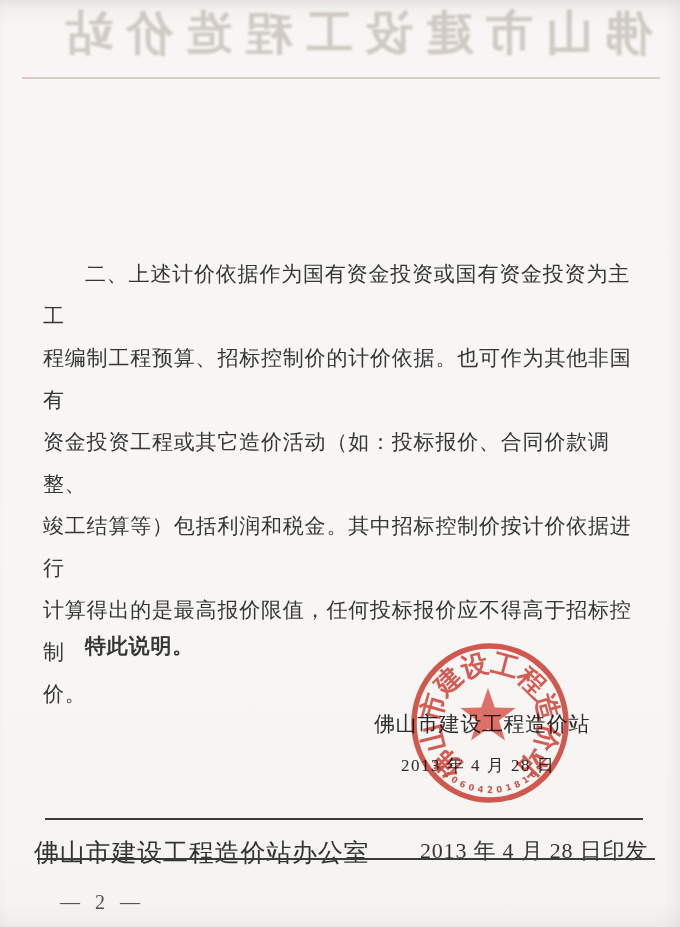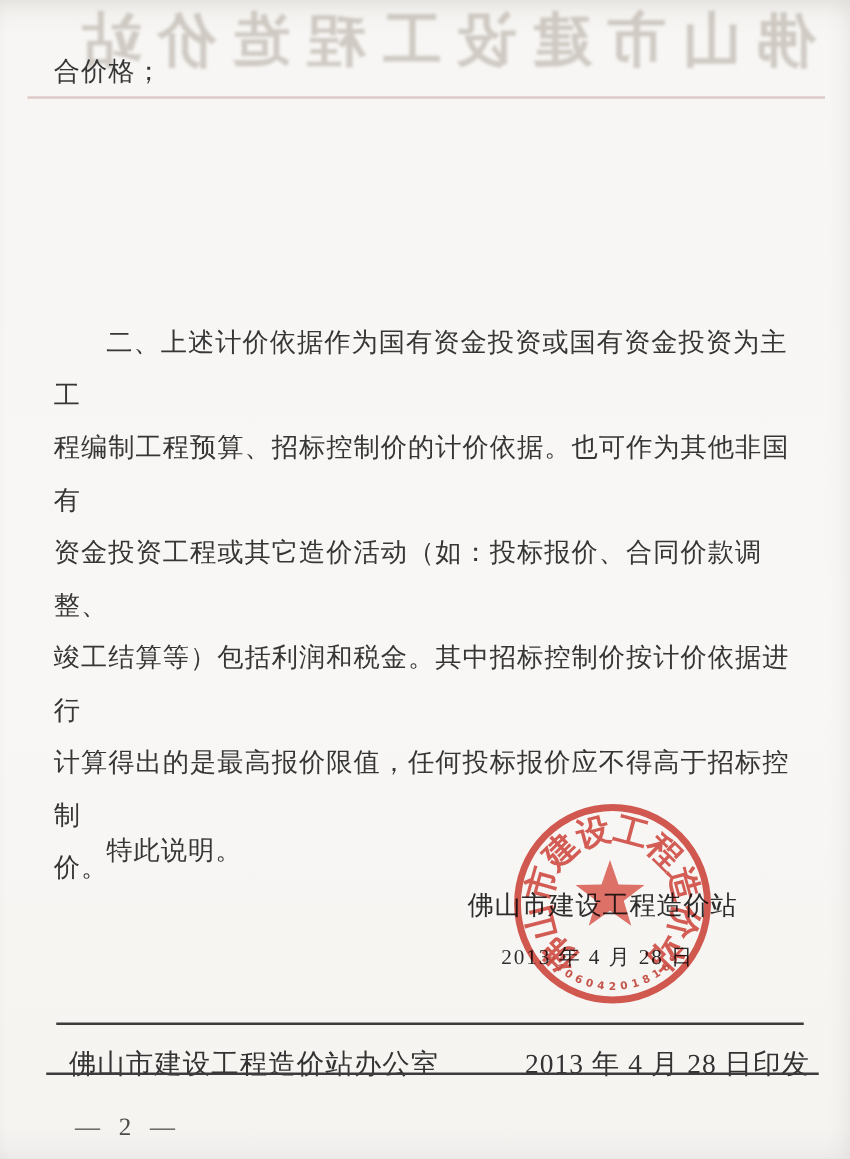--- a/index.html
+++ b/index.html
@@ -33,21 +33,21 @@
     position:absolute;left:43px;width:604px;
     font-size:21px;line-height:42px;letter-spacing:0.8px;
     white-space:pre-line;
     color:#363636;
   }
   .indent{text-indent:42px;}
   .p-cont{top:36px;}
   .p-fee{top:85px;}
   .p-two{top:253px;}
   .p-three{top:500px;}
-  .p-close{top:659px;}
+  .p-close{top:625px;font-weight:bold;}
   
   .sig-org{
     position:absolute;left:374px;top:710px;
     font-size:21px;letter-spacing:0.6px;line-height:28px;color:#2d2d2d;z-index:2;
   }
   .sig-date{
     position:absolute;left:401px;top:752px;
     font-size:17px;letter-spacing:1.5px;line-height:28px;color:#2d2d2d;z-index:2;
   }
   
@@ -65,38 +65,37 @@
   }
   .seal-code-char{
     font-size:8.5px;fill:#c73f34;font-weight:bold;opacity:0.95;
     font-family:"DejaVu Sans",sans-serif;
     text-anchor:middle;dominant-baseline:central;
   }
   
   .rule-top{position:absolute;left:45px;top:818px;width:598px;height:2px;background:#3c3c3c;}
   .rule-bottom{position:absolute;left:37px;top:858px;width:618px;height:2px;background:#3c3c3c;}
   .footer-office{
-    position:absolute;left:55px;top:836px;font-size:22px;letter-spacing:0.8px;color:#333;text-align:center;
+    position:absolute;left:34px;top:836px;font-size:25px;letter-spacing:0.8px;color:#333;text-align:center;
   }
   .footer-printdate{
     position:absolute;left:420px;top:836px;font-size:22px;letter-spacing:0.8px;color:#333;
   }
   .page-num{
     position:absolute;left:60px;top:891px;font-size:20px;letter-spacing:5px;color:#4c4c4c;
   }
 </style>
 </head>
 <body>
 
 <div class="page">
 
   <div class="bleed-head">佛山市建设工程造价站</div>
   <div class="bleed-rule"></div>
 
-  <div class="para p-cont">合价格；</div>
 
 
   <div class="para p-two indent">二、上述计价依据作为国有资金投资或国有资金投资为主工
 程编制工程预算、招标控制价的计价依据。也可作为其他非国有
 资金投资工程或其它造价活动（如：投标报价、合同价款调整、
 竣工结算等）包括利润和税金。其中招标控制价按计价依据进行
 计算得出的是最高报价限值，任何投标报价应不得高于招标控制
 价。</div>
 
 

